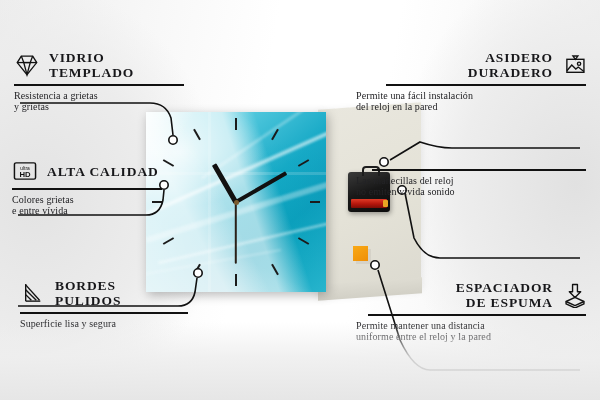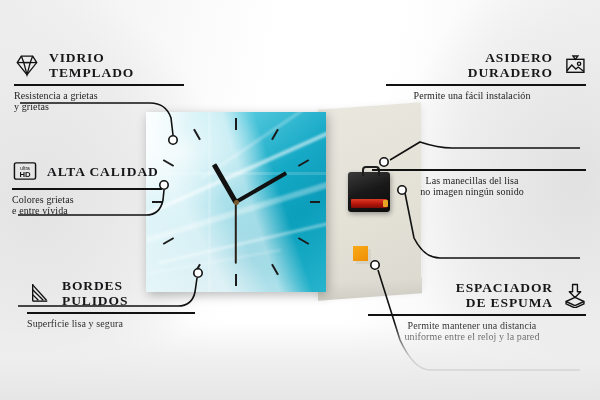--- a/index.html
+++ b/index.html
@@ -88,27 +88,27 @@
     font-family:"Liberation Serif", serif;font-weight:700;
     font-size:13.5px;line-height:15px;letter-spacing:.9px;color:#17171a;
     text-transform:uppercase;
   }
   .feat.right .title{text-align:right;}
   .rule{height:1.6px;background:#111;margin:4px 0 4px 0;}
   .desc{
     font-family:"Liberation Serif", serif;font-size:10px;line-height:11.5px;
     color:#232326;letter-spacing:.1px;
   }
-  .feat.right .desc{text-align:center;}
+  .feat.right .desc{text-align:left;}
   .ico{width:26px;height:26px;flex:0 0 26px;color:#121212;}
   .ico svg{display:block;width:26px;height:26px;}
 
   #f-vidrio{left:14px;top:50px;}
   #f-impr{left:12px;top:158px;}
-  #f-bordes{left:27px;top:278px;}
+  #f-bordes{left:20px;top:278px;}
   #f-asidero{left:356px;top:50px;}
   #f-mecan{left:356px;top:165px;}
   #f-espac{left:356px;top:280px;}
   .feat.right{width:232px;}
 </style>
 </head>
 <body>
 
 <div class="stage">
 
@@ -242,26 +242,27 @@
           <rect x="6" y="9" width="21" height="16"></rect>
           <path d="M16.5 9 L13.5 5 L19.5 5 Z"></path>
           <circle cx="21" cy="14.5" r="2"></circle>
           <path d="M6 23 L12 16 L17 21 L20 18.5 L27 24"></path>
         </g>
           </svg>
       </span>
     </div>
     <div class="rule" style="width:200px;margin-left:30px"></div>
     <div class="desc">Permite una fácil instalación</div>
+    <div class="desc">del reloj en la pared</div>
   </div>
 
   <div class="feat right" id="f-mecan">
     <div class="rule" style="width:214px;margin-left:16px"></div>
-    <div class="desc">Las manecillas del lisa</div>
-    <div class="desc">no imagen ningún sonido</div>
+    <div class="desc">Las manecillas del reloj</div>
+    <div class="desc">no emiten vívida sonido</div>
   </div>
 
   <div class="feat right" id="f-espac">
     <div class="head">
       <div>
         <div class="title">ESPACIADOR</div>
         <div class="title">DE ESPUMA</div>
       </div>
       <span class="ico">
         <svg viewBox="0 0 32 32">

